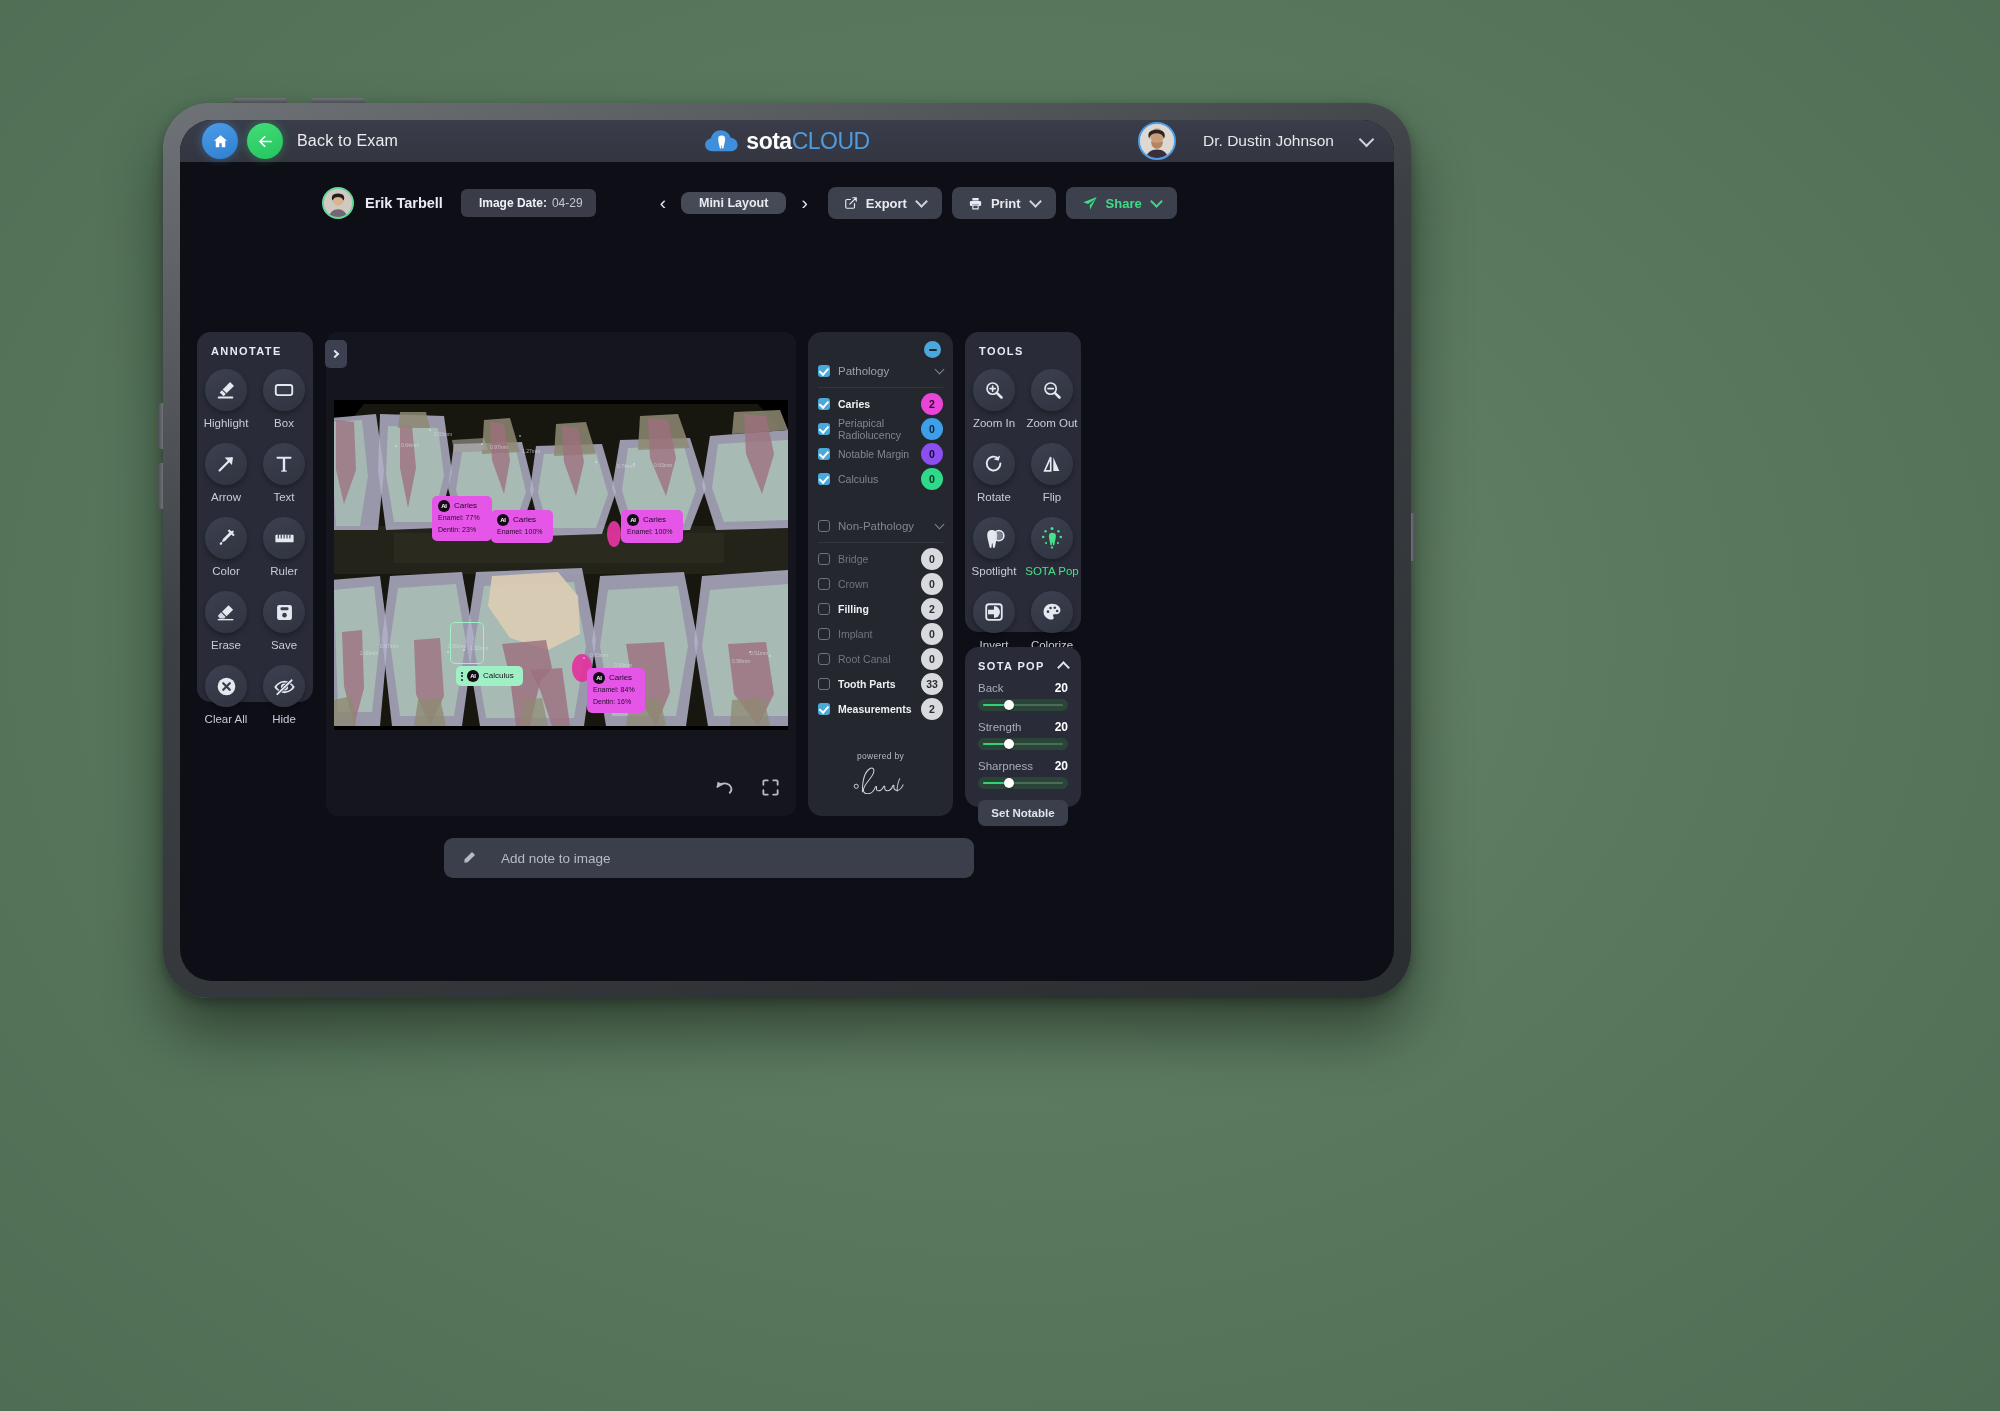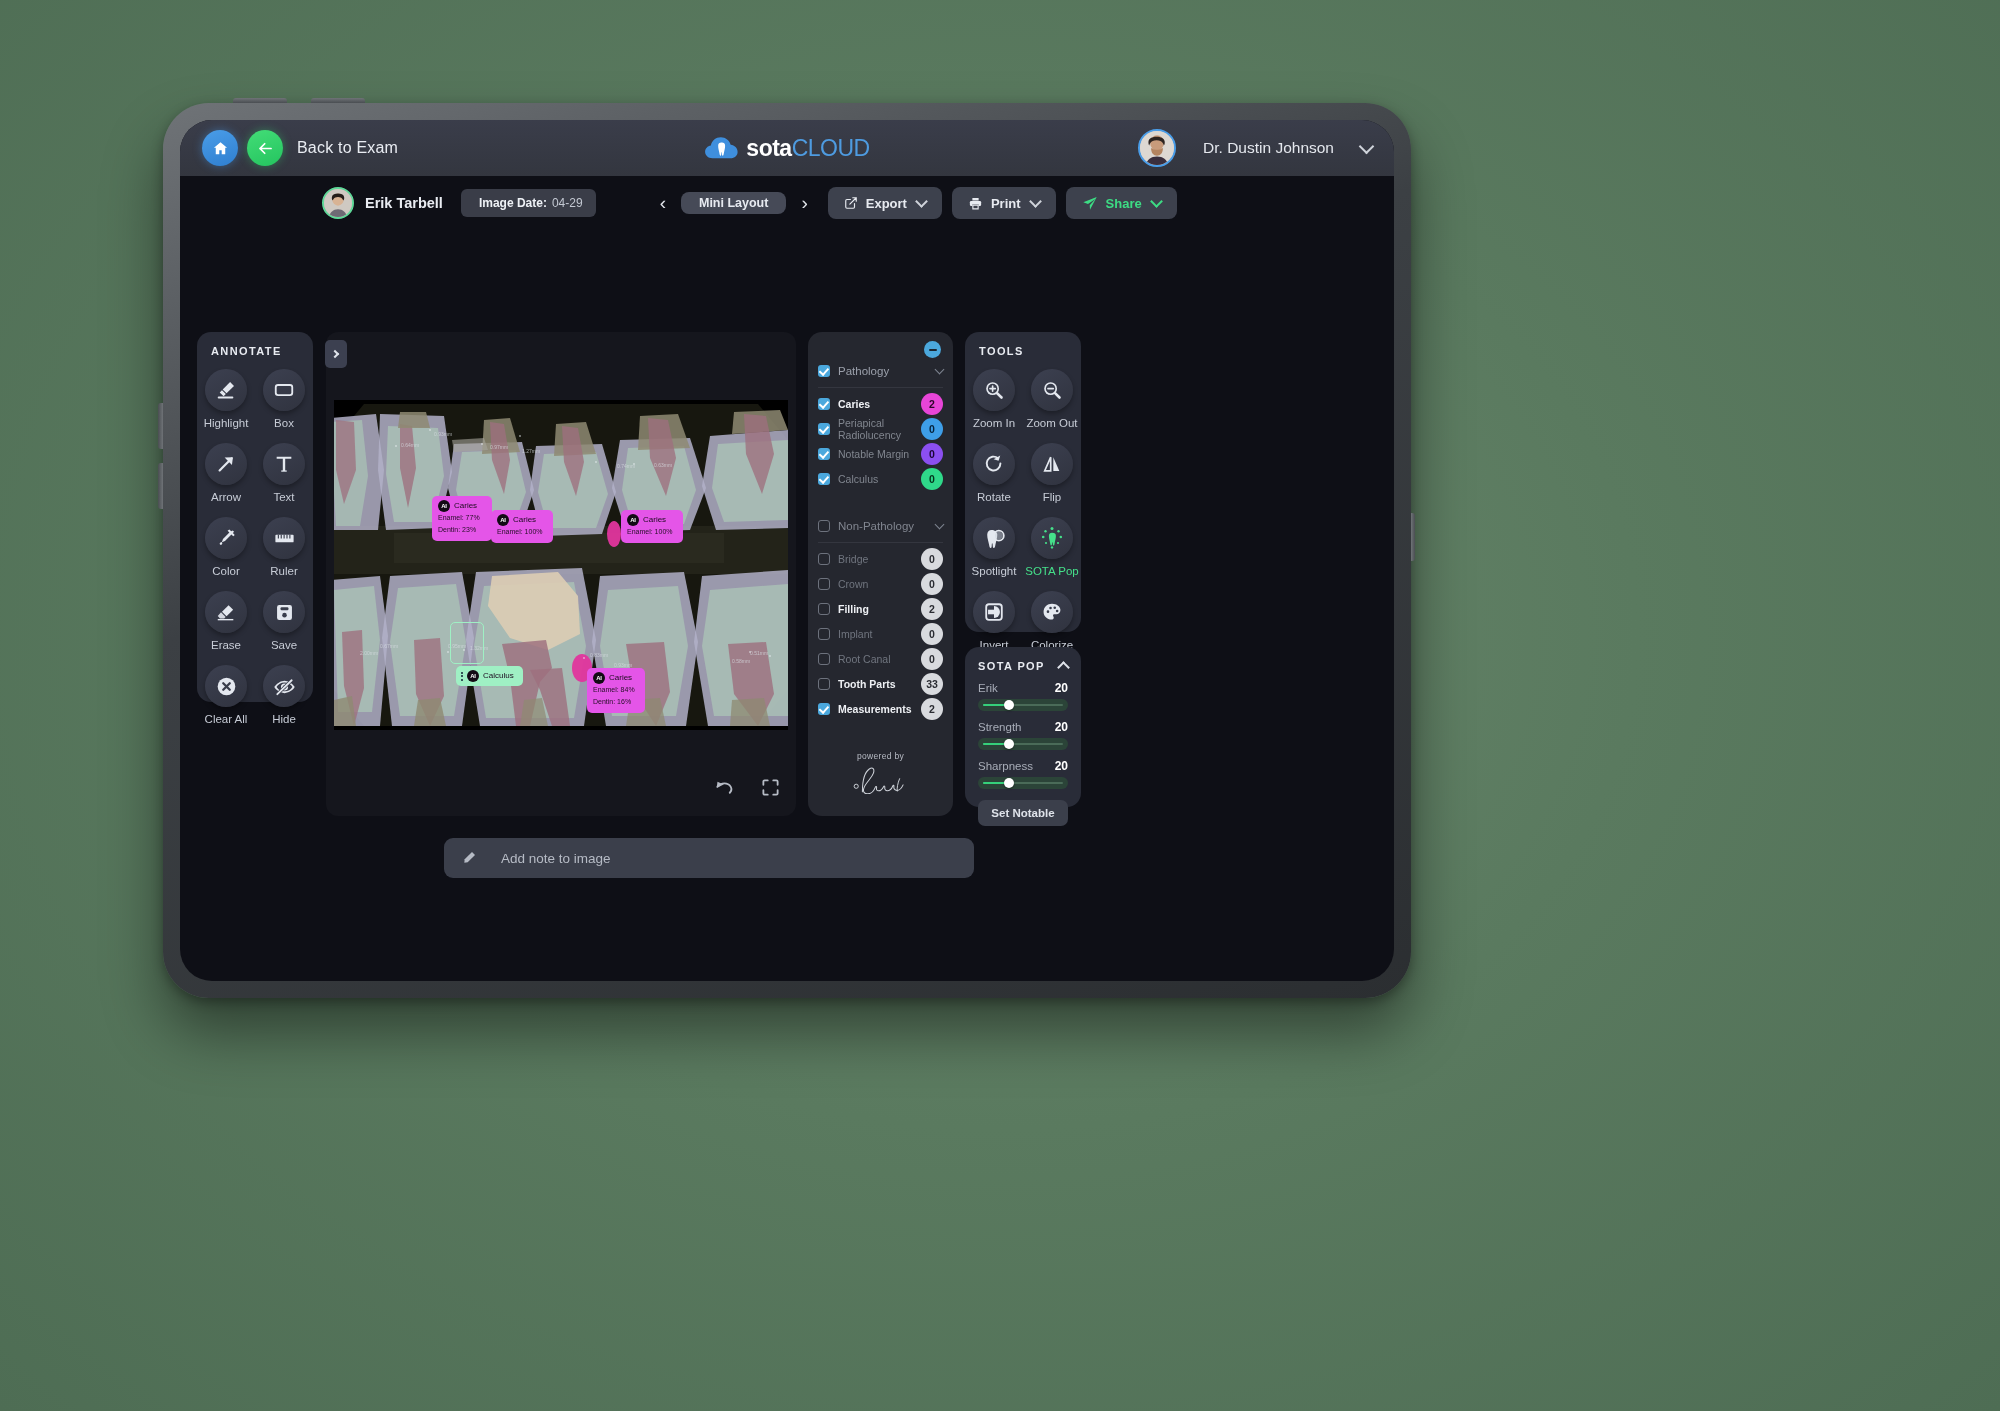--- a/index.html
+++ b/index.html
@@ -32,21 +32,21 @@
     background:linear-gradient(180deg,#6f7377,#4a4e52);border-radius:3px 3px 0 0;}
   .side-r{position:absolute;right:-4px;top:410px;width:4px;height:48px;
     background:linear-gradient(270deg,#4a4e52,#6f7377);border-radius:0 3px 3px 0;}
   .screen {
     position: relative; width: 100%; height: 100%;
     background: #0e0f16; border-radius: 32px; overflow: hidden;
   }
 
   
   .topbar {
-    position:absolute; left:0; top:0; width:100%; height:56px;
+    position:absolute; left:0; top:0; width:100%; height:42px;
     background: linear-gradient(180deg,#3a3d4a 0%, #33363f 100%);
     display:flex; align-items:center; padding:0 22px;
   }
   .circle-btn{width:36px;height:36px;border-radius:50%;display:flex;align-items:center;
     justify-content:center;flex:0 0 auto;}
   .home-btn{background:linear-gradient(160deg,#4a9de8,#2f7fd0);margin-right:9px;
     box-shadow:0 0 10px rgba(70,150,230,.45);}
   .back-btn{background:linear-gradient(160deg,#43dd77,#24c45f);
     box-shadow:0 0 10px rgba(50,210,110,.4);}
   .back-label{color:#e9ecf2;font-size:16px;margin-left:14px;letter-spacing:.2px;}
@@ -768,21 +768,21 @@
       </div>
     </div>
 
     <div class="panel" id="sotapop">
       <div class="sp-head">
         <span class="panel-title">SOTA POP</span>
         <i class="sp-chevup"></i>
       </div>
 
       <div class="sl-row">
-        <span class="sl-lab">Erik</span>
+        <span class="sl-lab">Back</span>
         <span class="sl-val">20</span>
       </div>
       <div class="sl-track">
         <div class="sl-line"></div>
           <div class="sl-fill" style="width:30%"></div>
         <div class="sl-knob" style="left:29%"></div>
       </div>
 
       <div class="sl-row">
         <span class="sl-lab">Strength</span>

